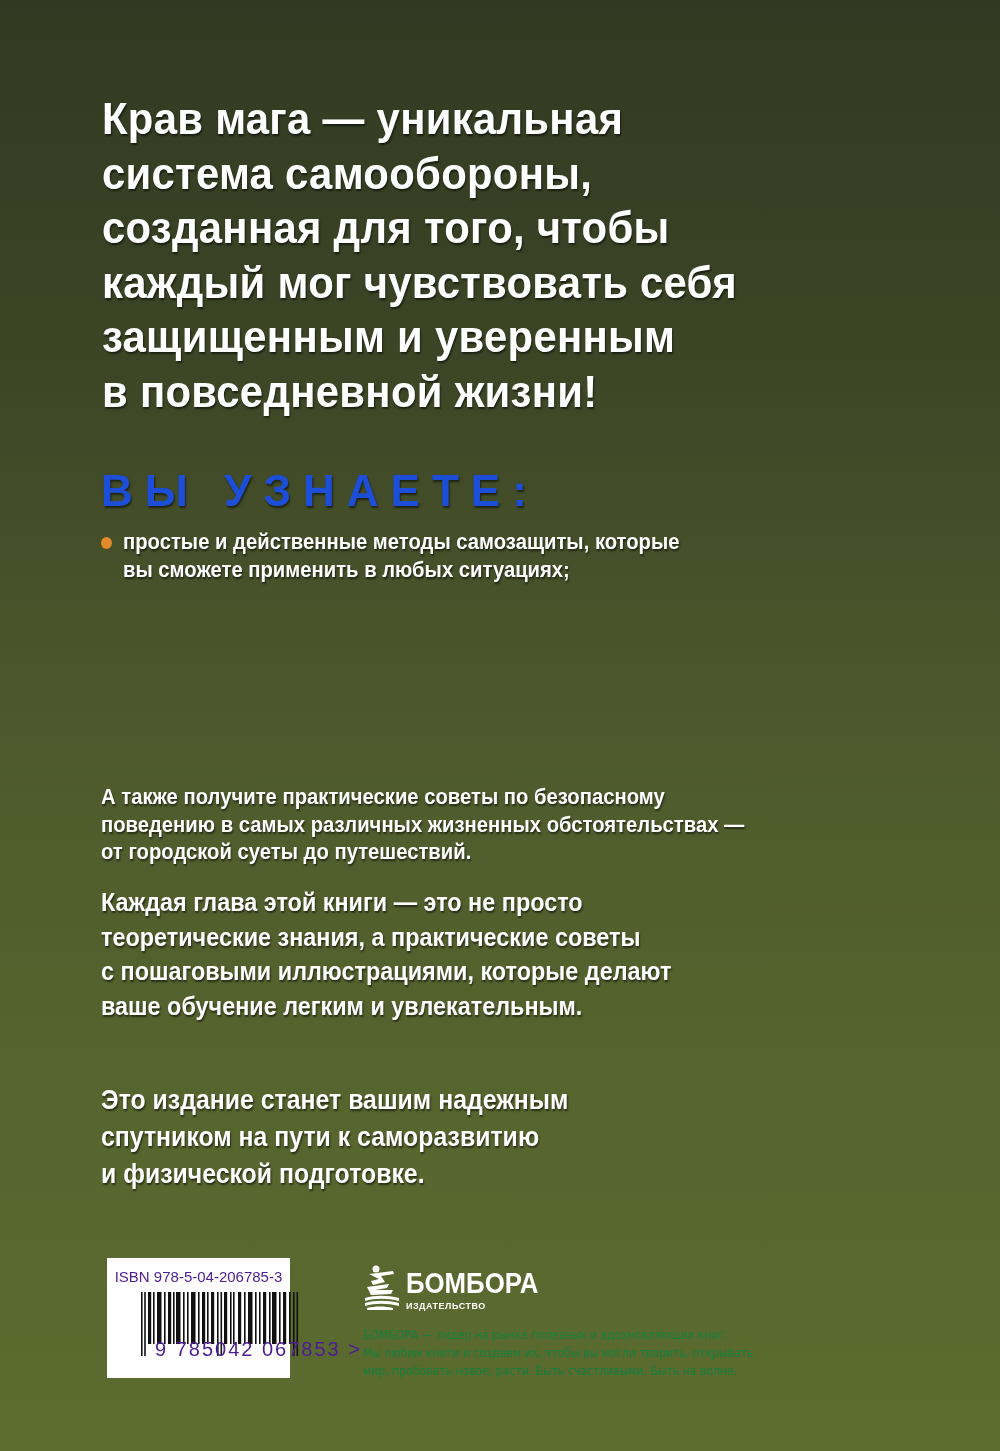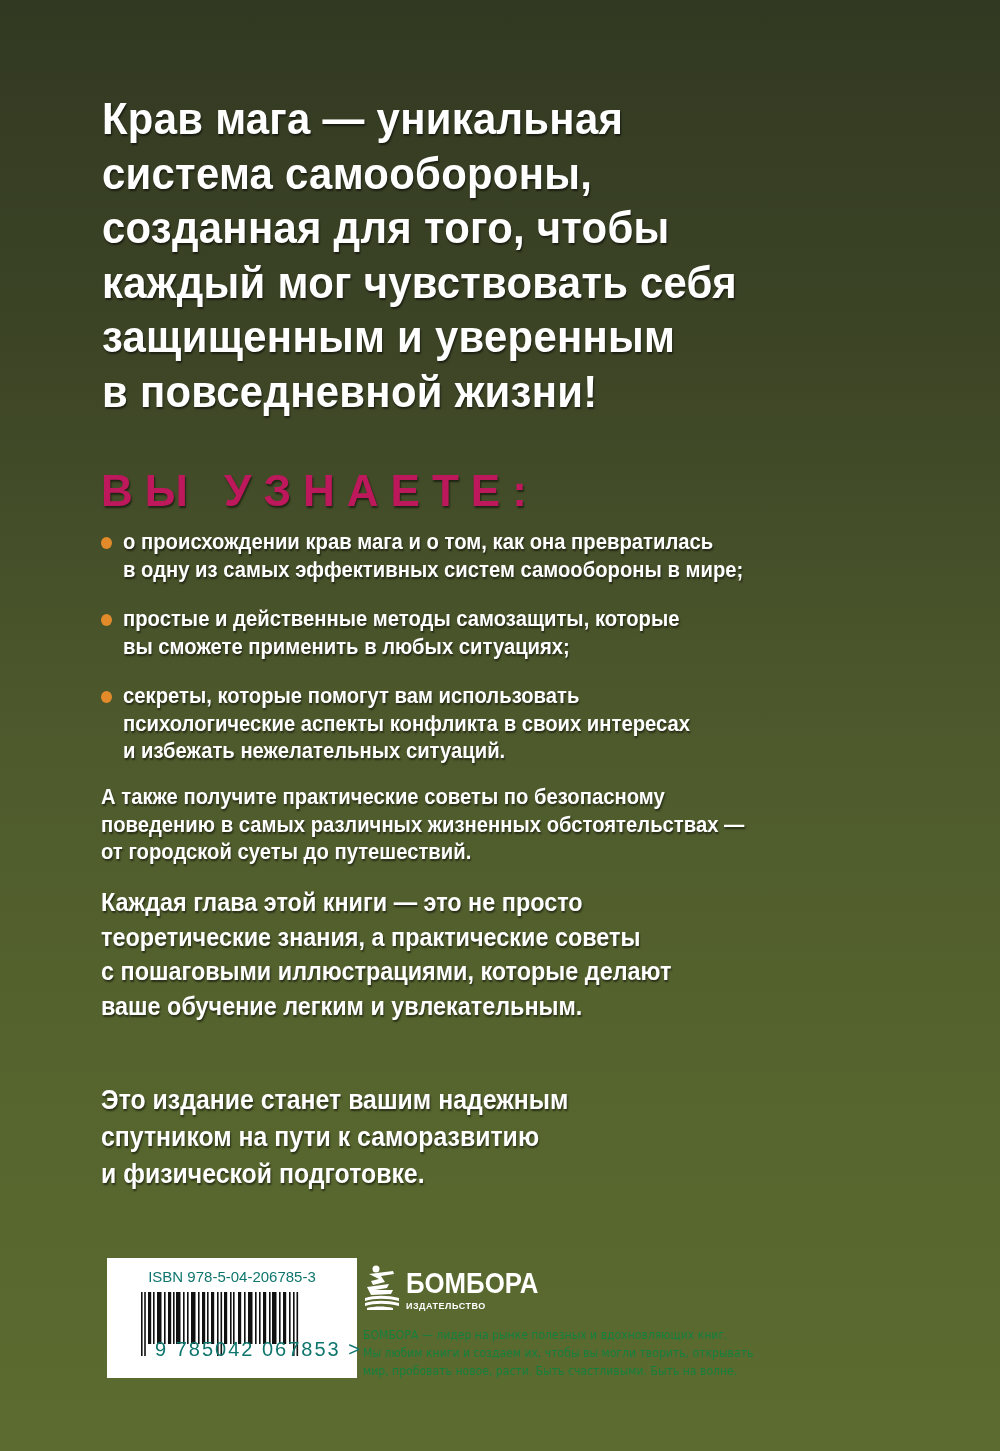--- a/index.html
+++ b/index.html
@@ -13,21 +13,21 @@
     .shadow { text-shadow: 1px 2px 2px rgba(0,0,0,0.55); }
     .intro {
       left: 102px; top: 92px; width: 860px;
       font-size: 45px; font-weight: bold; line-height: 54.5px;
       transform: scaleX(0.93); transform-origin: left top;
       letter-spacing: 0.3px;
     }
     .intro div { white-space: nowrap; }
     .learn-heading {
       left: 101px; top: 466px;
-      font-size: 44px; font-weight: bold; color: #be185d;
+      font-size: 44px; font-weight: bold; color: #1d4ed8;
       letter-spacing: 12px; line-height: 50px;
     }
     .bullets { left: 101px; top: 528px; width: 860px; }
     .bullet {
       position: relative; padding-left: 22px; margin-bottom: 22px;
       font-size: 22px; font-weight: bold; line-height: 27.5px;
     }
     .bullet .dot {
       position: absolute; left: 0; top: 9px; width: 11px; height: 12px;
       border-radius: 50%; background: #e38a2a;
@@ -38,22 +38,22 @@
       white-space: nowrap;
     }
     .para div { transform: scaleX(0.92); transform-origin: left top; }
     .also { left: 101px; top: 783px; }
     .chapter { left: 101px; top: 885px; font-size: 26px; line-height: 34.5px; }
     .chapter div { transform: scaleX(0.90); transform-origin: left top; }
     .closing { left: 101px; top: 1082px; font-size: 27px; line-height: 37px; }
     .closing div { transform: scaleX(0.92); transform-origin: left top; }
 
     .barcode-box {
-      left: 107px; top: 1258px; width: 250px; height: 120px;
-      background: #ffffff; color: #0f766e;
+      left: 107px; top: 1258px; width: 183px; height: 120px;
+      background: #ffffff; color: #4c1d95;
     }
     .isbn-text {
       position: absolute; left: 0; right: 0; top: 10px; text-align: center;
       font-size: 15px; letter-spacing: 0px;
     }
     .bars {
       position: absolute; left: 34px; top: 34px; width: 160px; height: 64px;
     }
     .barcode-digits {
       position: absolute; left: 12px; top: 80px; width: 200px;
@@ -89,33 +89,22 @@
   <div>каждый мог чувствовать себя</div>
   <div>защищенным и уверенным</div>
   <div>в повседневной жизни!</div>
 </div>
 
 <div class="abs learn-heading shadow">ВЫ УЗНАЕТЕ:</div>
 
 <div class="abs bullets shadow">
   <div class="bullet">
     <span class="dot"></span>
-    <div class="line">о происхождении крав мага и о том, как она превратилась</div>
-    <div class="line">в одну из самых эффективных систем самообороны в мире;</div>
-  </div>
-  <div class="bullet">
-    <span class="dot"></span>
     <div class="line">простые и действенные методы самозащиты, которые</div>
     <div class="line">вы сможете применить в любых ситуациях;</div>
-  </div>
-  <div class="bullet">
-    <span class="dot"></span>
-    <div class="line">секреты, которые помогут вам использовать</div>
-    <div class="line">психологические аспекты конфликта в своих интересах</div>
-    <div class="line">и избежать нежелательных ситуаций.</div>
   </div>
 </div>
 
 <div class="abs para also shadow">
   <div>А также получите практические советы по безопасному</div>
   <div>поведению в самых различных жизненных обстоятельствах —</div>
   <div>от городской суеты до путешествий.</div>
 </div>
 
 <div class="abs para chapter shadow">

